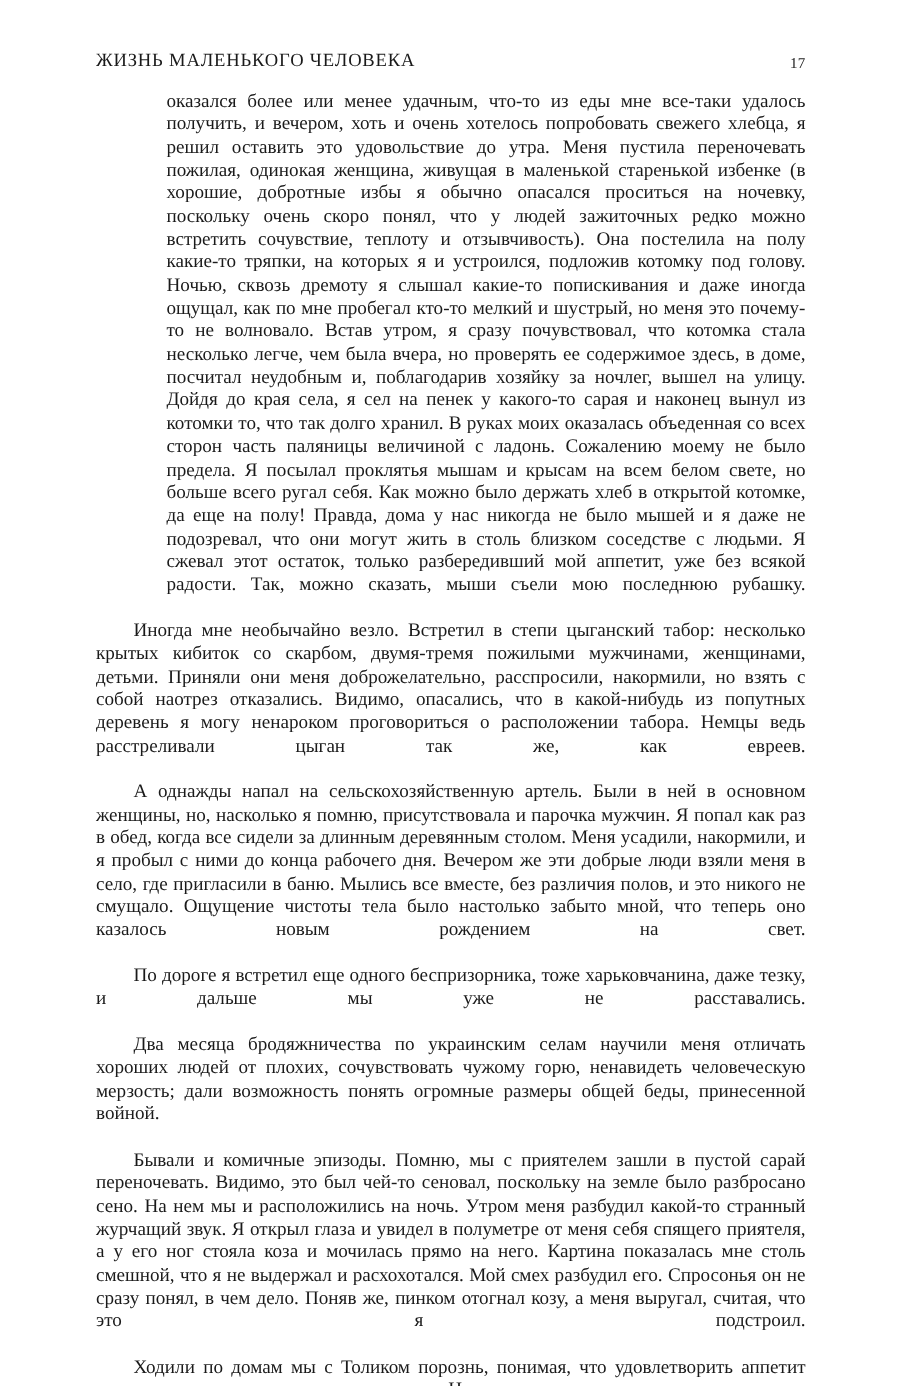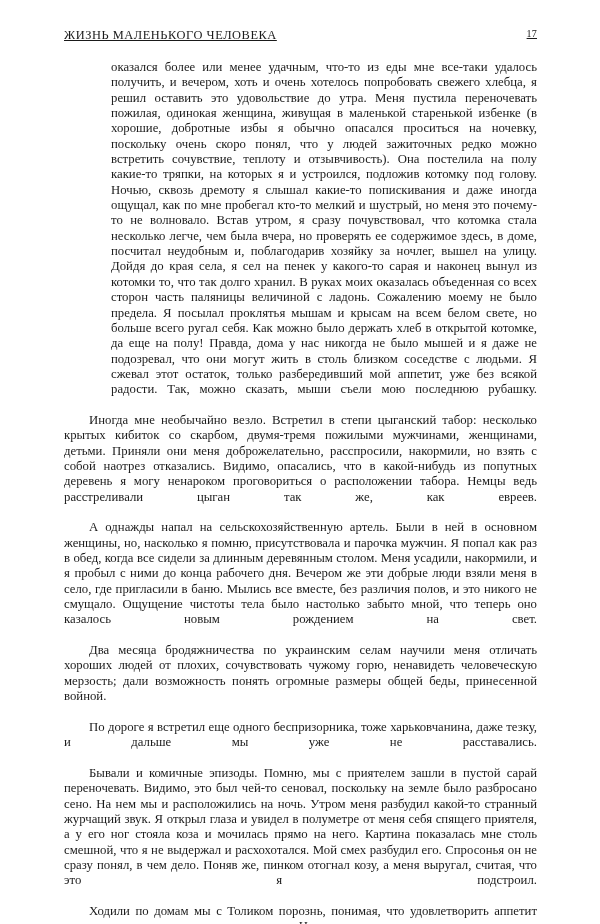--- a/index.html
+++ b/index.html
@@ -25,23 +25,22 @@
   }
 
   
   .running-head {
     position: absolute;
     left: 64px;
     right: 63px;
     top: 28px;
     height: 20px;
     display: flex;
-    align-items: flex-start;
+    align-items: flex-end;
     justify-content: space-between;
-    text-decoration: underline;
   }
   .running-head-title {
     font-size: 12.4px;
     letter-spacing: 0.55px;
     white-space: nowrap;
     color: #1a1a1a;
   }
   .folio {
     font-size: 10px;
     color: #1a1a1a;
@@ -84,19 +83,19 @@
 
   <div class="running-head">
     <span class="running-head-title">ЖИЗНЬ МАЛЕНЬКОГО ЧЕЛОВЕКА</span>
     <span class="folio">17</span>
   </div>
 
   <div class="textblock">
     <p class="para first">оказался более или менее удачным, что-то из еды мне все-таки удалось получить, и вечером, хоть и очень хотелось попробовать свежего хлебца, я решил оставить это удовольствие до утра. Меня пустила переночевать пожилая, одинокая женщина, живущая в маленькой старенькой избенке (в хорошие, добротные избы я обычно опасался проситься на ночевку, поскольку очень скоро понял, что у людей зажиточных редко можно встретить сочувствие, теплоту и отзывчивость). Она постелила на полу какие-то тряпки, на которых я и устроился, подложив котомку под голову. Ночью, сквозь дремоту я слышал какие-то попискивания и даже иногда ощущал, как по мне пробегал кто-то мелкий и шустрый, но меня это почему-то не волновало. Встав утром, я сразу почувствовал, что котомка стала несколько легче, чем была вчера, но проверять ее содержимое здесь, в доме, посчитал неудобным и, поблагодарив хозяйку за ночлег, вышел на улицу. Дойдя до края села, я сел на пенек у какого-то сарая и наконец вынул из котомки то, что так долго хранил. В руках моих оказалась объеденная со всех сторон часть паляницы величиной с ладонь. Сожалению моему не было предела. Я посылал проклятья мышам и крысам на всем белом свете, но больше всего ругал себя. Как можно было держать хлеб в открытой котомке, да еще на полу! Правда, дома у нас никогда не было мышей и я даже не подозревал, что они могут жить в столь близком соседстве с людьми. Я сжевал этот остаток, только разбередивший мой аппетит, уже без всякой радости. Так, можно сказать, мыши съели мою последнюю рубашку.</p>
     <p class="para">Иногда мне необычайно везло. Встретил в степи цыганский табор: несколько крытых кибиток со скарбом, двумя-тремя пожилыми мужчинами, женщинами, детьми. Приняли они меня доброжелательно, расспросили, накормили, но взять с собой наотрез отказались. Видимо, опасались, что в какой-нибудь из попутных деревень я могу ненароком проговориться о расположении табора. Немцы ведь расстреливали цыган так же, как евреев.</p>
     <p class="para">А однажды напал на сельскохозяйственную артель. Были в ней в основном женщины, но, насколько я помню, присутствовала и парочка мужчин. Я попал как раз в обед, когда все сидели за длинным деревянным столом. Меня усадили, накормили, и я пробыл с ними до конца рабочего дня. Вечером же эти добрые люди взяли меня в село, где пригласили в баню. Мылись все вместе, без различия полов, и это никого не смущало. Ощущение чистоты тела было настолько забыто мной, что теперь оно казалось новым рождением на свет.</p>
+    <p class="para">По дороге я встретил еще одного беспризорника, тоже харьковчанина, даже тезку, и дальше мы уже не расставались.</p>
     <p class="para">Два месяца бродяжничества по украинским селам научили меня отличать хороших людей от плохих, сочувствовать чужому горю, ненавидеть человеческую мерзость; дали возможность понять огромные размеры общей беды, принесенной войной.</p>
-    <p class="para">По дороге я встретил еще одного беспризорника, тоже харьковчанина, даже тезку, и дальше мы уже не расставались.</p>
     <p class="para">Бывали и комичные эпизоды. Помню, мы с приятелем зашли в пустой сарай переночевать. Видимо, это был чей-то сеновал, поскольку на земле было разбросано сено. На нем мы и расположились на ночь. Утром меня разбудил какой-то странный журчащий звук. Я открыл глаза и увидел в полуметре от меня себя спящего приятеля, а у его ног стояла коза и мочилась прямо на него. Картина показалась мне столь смешной, что я не выдержал и расхохотался. Мой смех разбудил его. Спросонья он не сразу понял, в чем дело. Поняв же, пинком отогнал козу, а меня выругал, считая, что это я подстроил.</p>
     <p class="para">Ходили по домам мы с Толиком порознь, понимая, что удовлетворить аппетит одного человека гораздо легче, чем двух. Но всегда договаривались, где встретимся. Разлучить нас могла только возможность устроиться на работу. Я почти не верил в нее, но все же иногда интересовался, не нужна ли кому-нибудь моя помощь. И вот однажды я попал в дом местного попа. Он был приличнее окружающих. Стоял внутри просторного двора, по сторонам которого располагались хозяйственные постройки, и явно было видно, что</p>
   </div>
 
 </div>
 
 </body></html>

